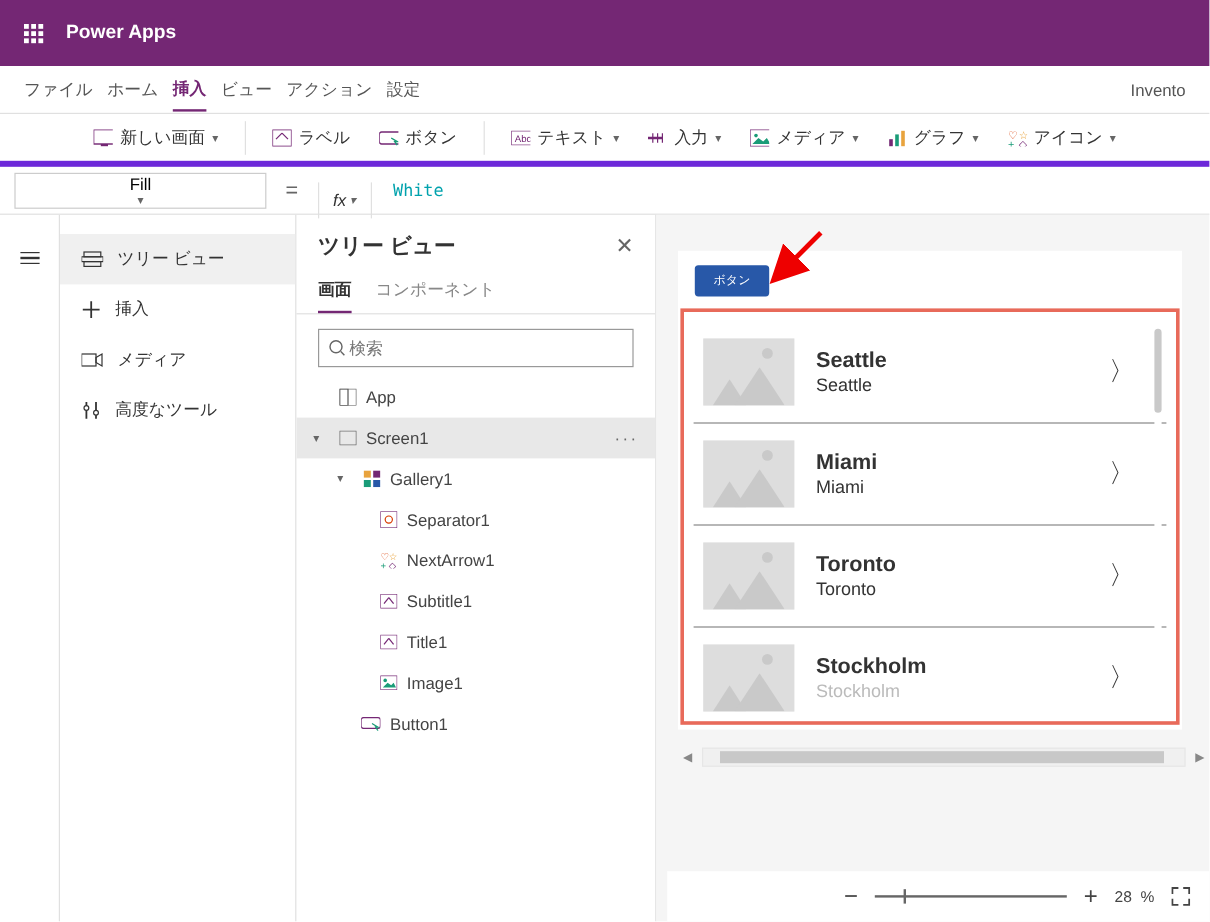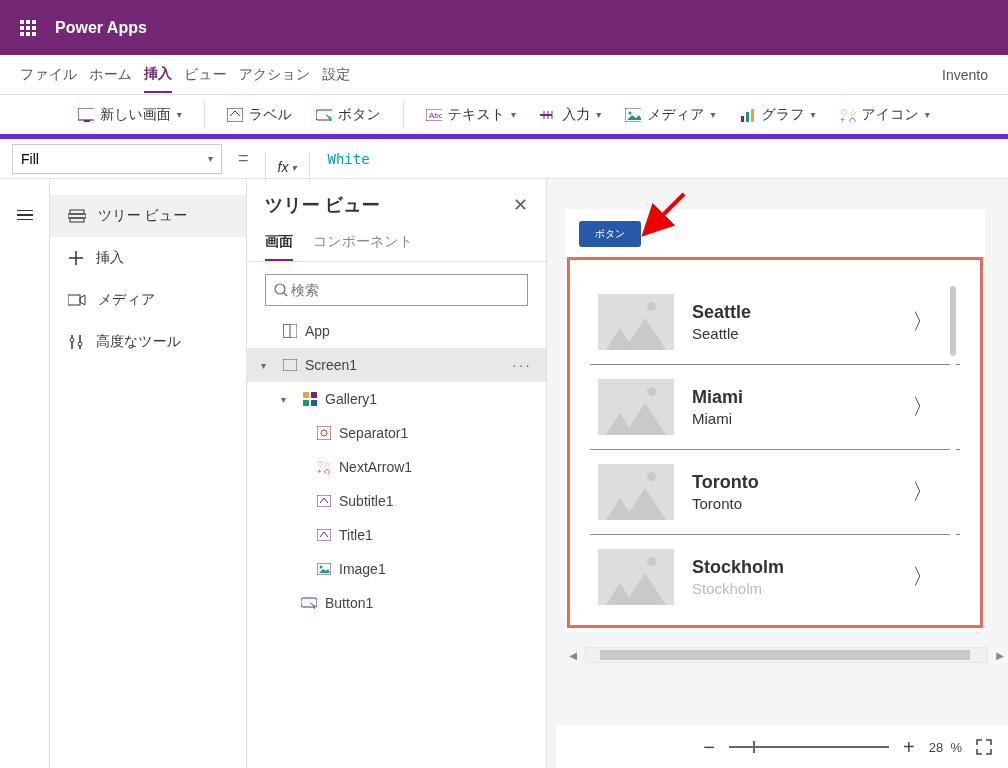--- a/index.html
+++ b/index.html
@@ -14,21 +14,21 @@
 .menu-item{font-size:14px;color:#555;cursor:pointer;padding:8px 0;}
 .menu-item.active{color:#742774;border-bottom:2px solid #742774;font-weight:600;}
 .file-name{font-size:14px;color:#555;}
 .ribbon{height:44px;display:flex;align-items:center;border-bottom:5px solid #6d28d9;padding:0 10px;gap:8px;justify-content:center;}
 .ribbon-group{display:flex;align-items:center;gap:6px;padding:0 14px;height:100%;}
 .ribbon-sep{width:1px;height:28px;background:#e0e0e0;}
 .ribbon-btn{display:flex;align-items:center;gap:6px;font-size:14px;color:#333;cursor:pointer;}
 .chev{font-size:10px;color:#666;}
 .icon-box{width:16px;height:14px;display:inline-flex;align-items:center;justify-content:center;}
 .formula-bar{height:40px;display:flex;align-items:center;border-bottom:1px solid #e0e0e0;padding:0 12px;gap:10px;}
-.prop-select{width:210px;height:30px;border:1px solid #ccc;padding:0 8px;font-size:14px;display:flex;align-items:center;justify-content:space-between;}
+.prop-select{width:210px;height:30px;border:1px solid #ccc;padding:0 8px;font-size:14px;display:flex;align-items:center;justify-content:space-between;flex-direction:column;}
 .equals{font-size:18px;color:#666;padding:0 6px;}
 .fx-box{width:45px;height:30px;border-left:1px solid #e0e0e0;border-right:1px solid #e0e0e0;display:flex;align-items:center;justify-content:center;font-style:italic;color:#333;font-size:14px;gap:3px;margin-top:17px;}
 .formula-input{flex:1;font-family:Consolas,monospace;font-size:14px;color:#00a2ad;padding:0 8px;}
 .main{display:flex;height:calc(768px - 55px - 40px - 44px - 40px);}
 .left-rail{width:50px;border-right:1px solid #e0e0e0;display:flex;flex-direction:column;align-items:center;padding-top:12px;gap:0;}
 .rail-item{width:50px;height:48px;display:flex;align-items:center;justify-content:center;cursor:pointer;}
 .rail-hamburger{display:flex;flex-direction:column;gap:3px;}
 .rail-hamburger span{width:16px;height:1.5px;background:#333;}
 .side-panel{width:197px;border-right:1px solid #e0e0e0;padding-top:16px;}
 .side-item{display:flex;align-items:center;gap:12px;padding:12px 18px;font-size:14px;color:#333;cursor:pointer;}
@@ -46,21 +46,21 @@
 .tree-node{display:flex;align-items:center;height:34px;padding:0 14px;font-size:14px;color:#444;cursor:pointer;gap:8px;}
 .tree-node.selected{background:#e8e8e8;}
 .tree-node .more{margin-left:auto;color:#666;letter-spacing:2px;}
 .tree-expand{width:14px;font-size:10px;color:#666;}
 .indent-1{padding-left:34px;}
 .indent-2{padding-left:70px;}
 .indent-s1{padding-left:54px;}
 .canvas-area{flex:1;background:#f5f5f5;padding:30px 0 0 18px;position:relative;display:flex;flex-direction:column;}
 .canvas{width:420px;background:#fff;position:relative;}
 .btn-element{width:62px;height:26px;background:#2858a8;color:#fff;font-size:10px;display:flex;align-items:center;justify-content:center;border-radius:3px;margin:12px 0 10px 14px;}
-.gallery-wrap{border:3px solid #e86a5a;padding:20px;margin:0 2px 4px;}
+.gallery-wrap{border:3px solid #e86a5a;padding:8px;margin:0 2px 4px;}
 .gallery{background:#fff;position:relative;}
 .gallery-scroll{position:absolute;right:4px;top:6px;bottom:6px;width:6px;background:#fff;}
 .gallery-scroll::before{content:"";position:absolute;top:0;left:0;width:6px;height:70px;background:#c9c9c9;border-radius:3px;}
 .gallery-item{display:flex;align-items:center;padding:14px 8px;border-bottom:1px solid #888;gap:18px;}
 .gallery-item:last-child{border-bottom:none;}
 .thumb{width:76px;height:56px;background:#ddd;position:relative;overflow:hidden;}
 .thumb::before{content:"";position:absolute;bottom:0;left:8px;width:28px;height:22px;background:#c9c9c9;clip-path:polygon(50% 0,100% 100%,0 100%);}
 .thumb::after{content:"";position:absolute;bottom:0;left:26px;width:42px;height:32px;background:#c9c9c9;clip-path:polygon(50% 0,100% 100%,0 100%);}
 .thumb .dot{position:absolute;top:8px;right:18px;width:9px;height:9px;background:#c9c9c9;border-radius:50%;}
 .item-text{flex:1;}

